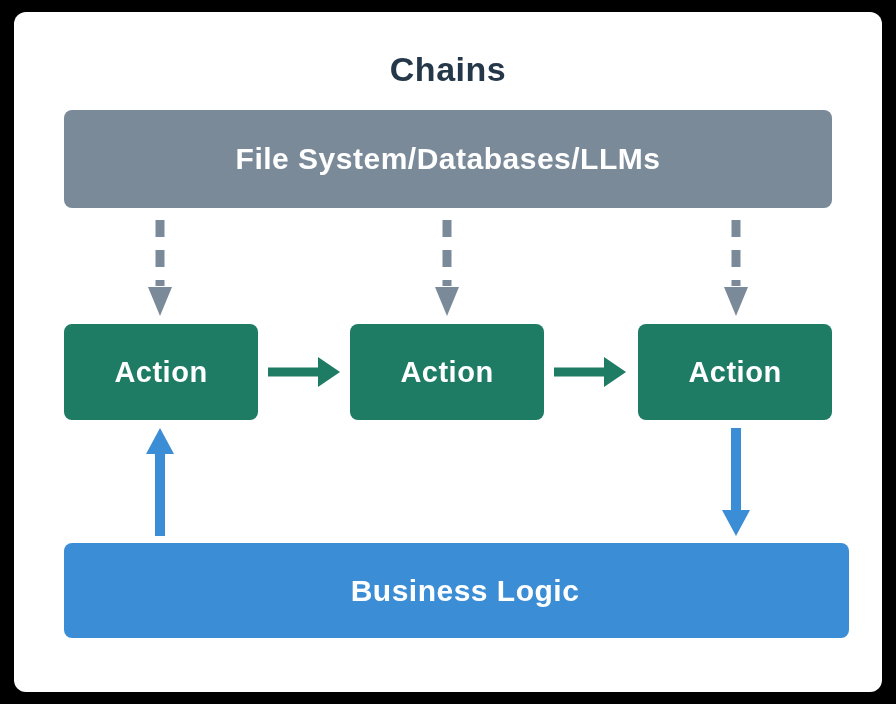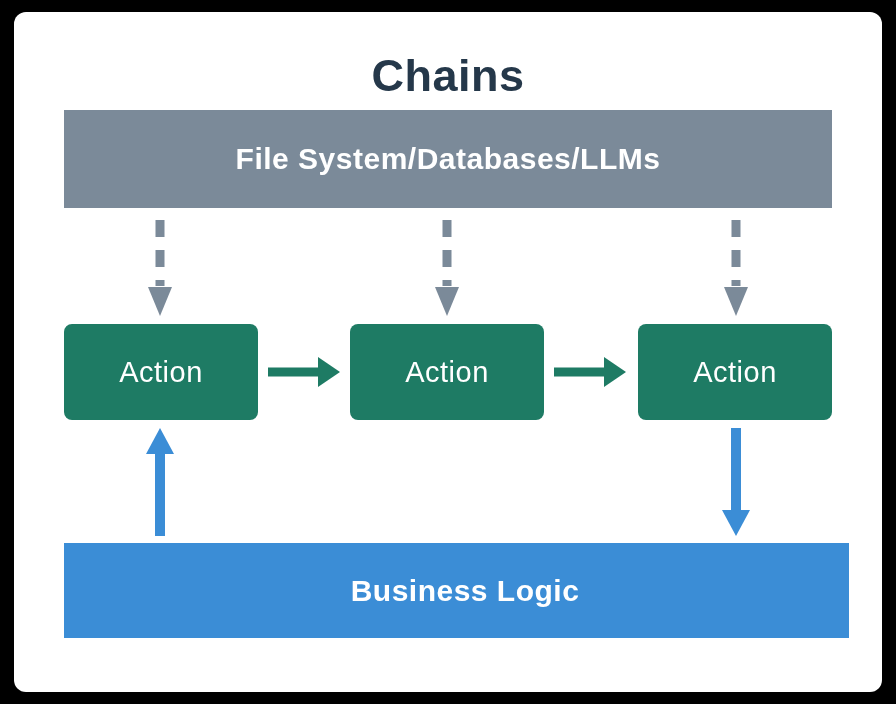--- a/index.html
+++ b/index.html
@@ -24,30 +24,30 @@
     background: #ffffff;
     border-radius: 12px;
   }
   .title {
     position: absolute;
     left: 0;
     top: 38px;
     width: 100%;
     margin: 0;
     text-align: center;
-    font-size: 45px;
+    font-size: 34px;
     font-weight: 700;
     color: #25384a;
     letter-spacing: 0.5px;
   }
   .bar {
     position: absolute;
     left: 50px;
     width: 768px;
-    border-radius: 0;
+    border-radius: 8px;
     display: flex;
     align-items: center;
     justify-content: center;
     color: #ffffff;
     font-size: 30px;
     font-weight: 600;
     letter-spacing: 0.5px;
   }
   .infrastructure-bar {
     top: 98px;
@@ -65,21 +65,21 @@
     top: 312px;
     width: 194px;
     height: 96px;
     border-radius: 8px;
     background: #1e7b64;
     display: flex;
     align-items: center;
     justify-content: center;
     color: #ffffff;
     font-size: 29px;
-    font-weight: 400;
+    font-weight: 700;
     letter-spacing: 0.5px;
   }
   .action-1 { left: 50px; }
   .action-2 { left: 336px; }
   .action-3 { left: 624px; }
   .arrow { position: absolute; display: block; }
   .dashed-arrow   { top: 206px; width: 26px; height: 100px; }
   .dashed-1 { left: 133px; }
   .dashed-2 { left: 420px; }
   .dashed-3 { left: 709px; }

